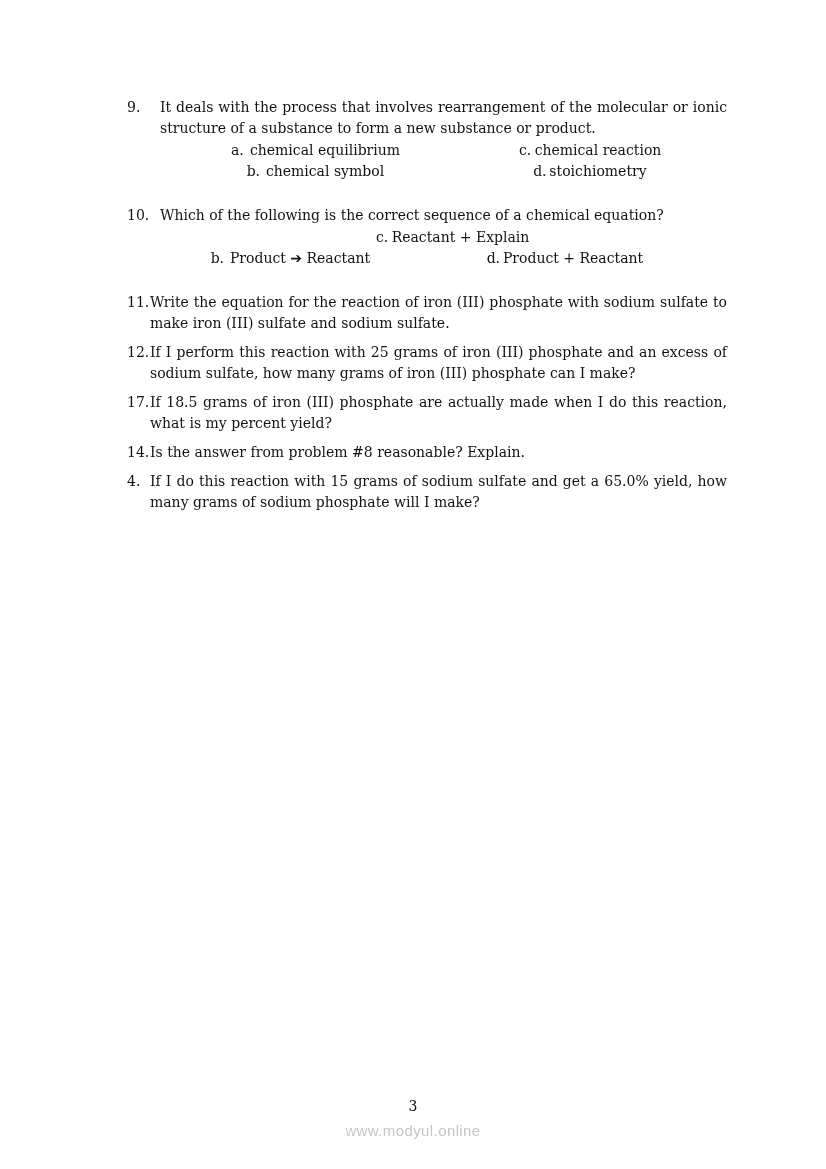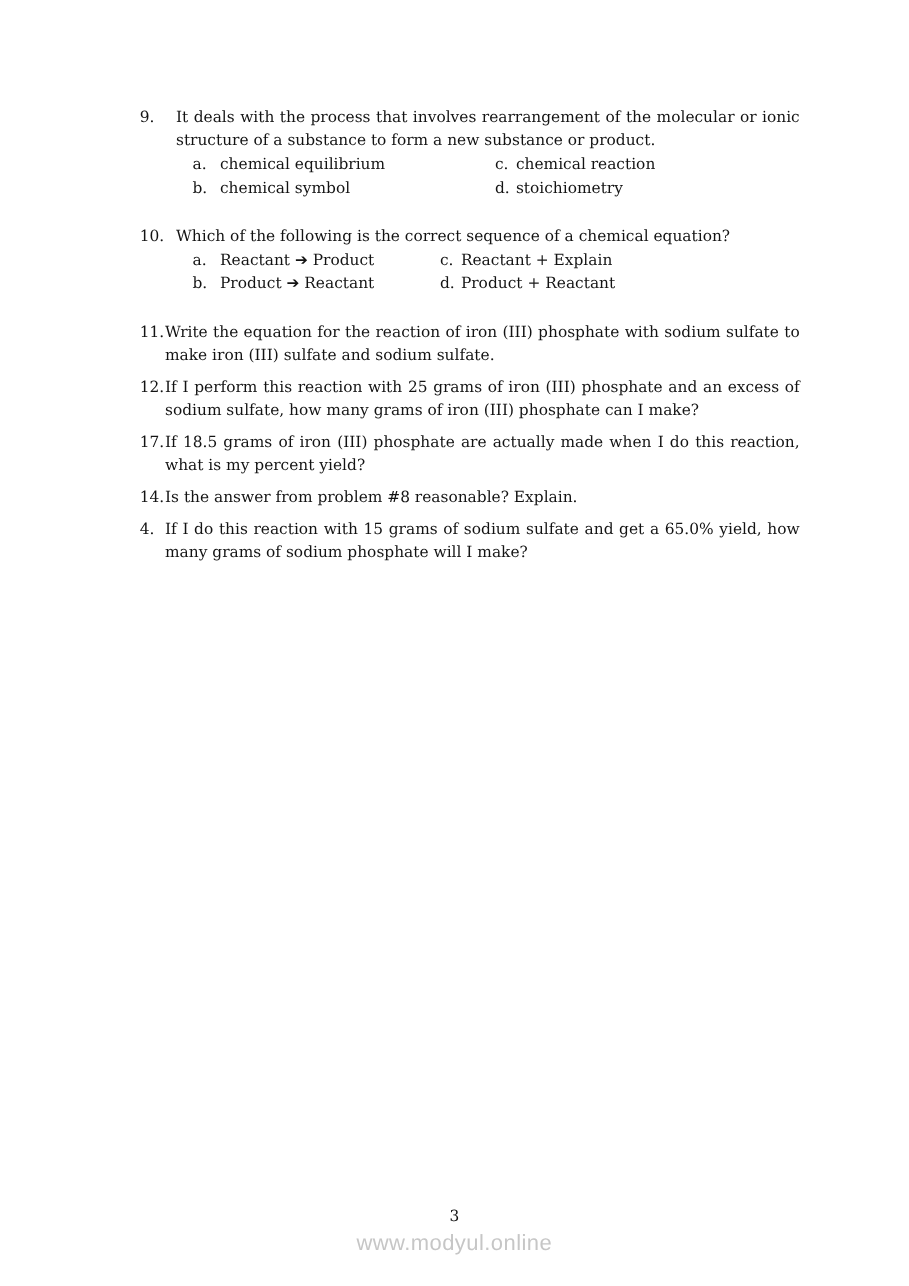--- a/index.html
+++ b/index.html
@@ -17,21 +17,21 @@
   .page {
     position: absolute;
     inset: 0;
     padding: 97px 99px 0 127px;
   }
   
   .q-mc { margin-bottom: 23px; }
   .q-row { display: flex; }
   .q-num { flex: 0 0 33px; }
   .q-text { flex: 1; text-align: justify; }
-  .choices { padding-left: 48px; margin-top: 1px; }
+  .choices { padding-left: 48px; margin-top: 1px; text-align: center; }
   .choice-row { display: flex; }
   .choice1 { flex: 0 0 275px; }
   .q10 .choice1 { flex: 0 0 225px; }
   .choice2 { flex: 1; }
   .c-label { display: inline-block; width: 25px; }
   .choice2 .c-label { width: 19px; }
   
   .open-list { margin-top: 0; }
   .q-open {
     padding-left: 23px;
@@ -45,21 +45,21 @@
     position: absolute;
     left: 0;
     right: 0;
     bottom: 28px;
     text-align: center;
   }
   .page-number { font-size: 14px; color: #111111; }
   .watermark {
     margin-top: 3px;
     font-family: "Liberation Sans", sans-serif;
-    font-size: 20px;
+    font-size: 15px;
     letter-spacing: 0.4px;
   }
 </style>
 </head>
 <body>
 
 <div class="page">
 
   <section class="q-mc">
     <div class="q-row">
@@ -78,21 +78,20 @@
     </div>
   </section>
 
   <section class="q-mc q10">
     <div class="q-row">
       <span class="q-num">10.</span>
       <p class="q-text">Which of the following is the correct sequence of a chemical equation?</p>
     </div>
     <div class="choices">
       <div class="choice-row">
-        <span class="choice1"><span class="c-label">a.</span><span class="c-text">Reactant ➔ Product</span></span>
         <span class="choice2"><span class="c-label">c.</span><span class="c-text">Reactant + Explain</span></span>
       </div>
       <div class="choice-row">
         <span class="choice1"><span class="c-label">b.</span><span class="c-text">Product ➔ Reactant</span></span>
         <span class="choice2"><span class="c-label">d.</span><span class="c-text">Product + Reactant</span></span>
       </div>
     </div>
   </section>
 
   <section class="open-list">

